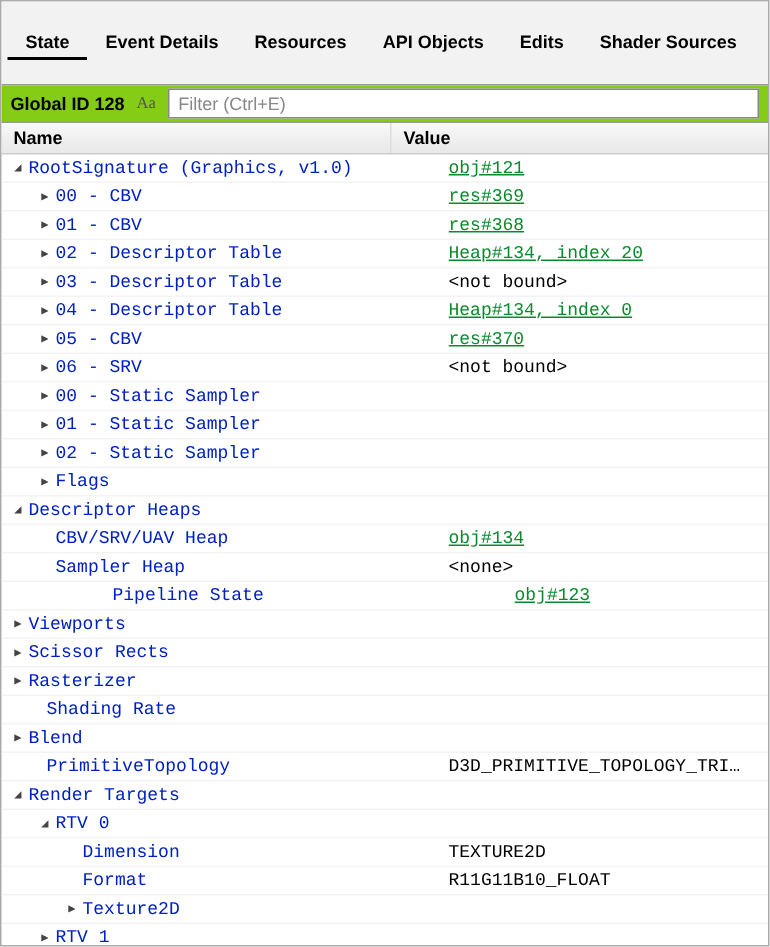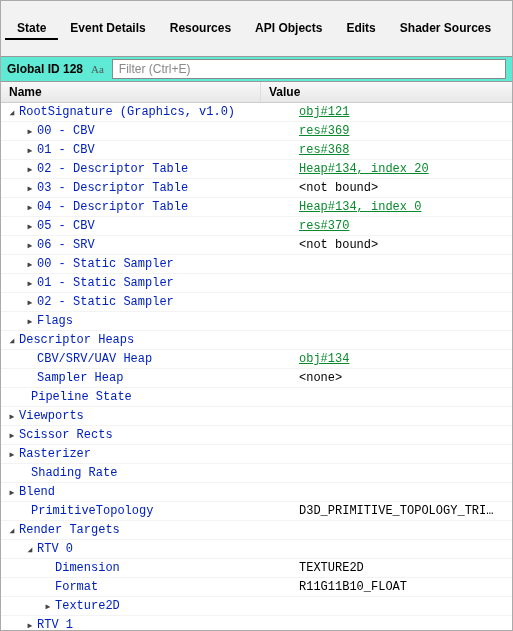--- a/index.html
+++ b/index.html
@@ -26,21 +26,21 @@
     font-weight: bold;
     cursor: pointer;
     border-bottom: 2px solid transparent;
   }
   .tab.active {
     border-bottom: 2px solid #000;
   }
   .toolbar {
     display: flex;
     align-items: center;
-    background: #5eead4;
+    background: #84cc16;
     border-bottom: 1px solid #999;
     padding: 2px 6px;
     gap: 6px;
   }
   .toolbar-label {
     font-size: 12px;
     font-weight: bold;
     white-space: nowrap;
   }
   .aa-icon {
@@ -230,24 +230,25 @@
       <div class="value-cell link">obj#134</div>
     </div>
     <div class="row">
       <div class="name-cell" style="padding-left: 24px;">
         <span class="arrow"></span>
         <span>Sampler Heap</span>
       </div>
       <div class="value-cell plain">&lt;none&gt;</div>
     </div>
     <div class="row">
-      <div class="name-cell" style="padding-left: 18px;">
+      <div class="name-cell" style="padding-left: 18px; margin-left: 44px;">
         <span class="arrow"></span>
         <span>Pipeline State</span>
       </div>
+      <div class="value-cell link">obj#123</div>
     </div>
     <div class="row">
       <div class="name-cell" style="padding-left: 6px;">
         <span class="arrow" style="font-size: 8px;">▶</span>
         <span>Viewports</span>
       </div>
       <div class="value-cell plain"></div>
     </div>
     <div class="row">
       <div class="name-cell" style="padding-left: 6px;">

